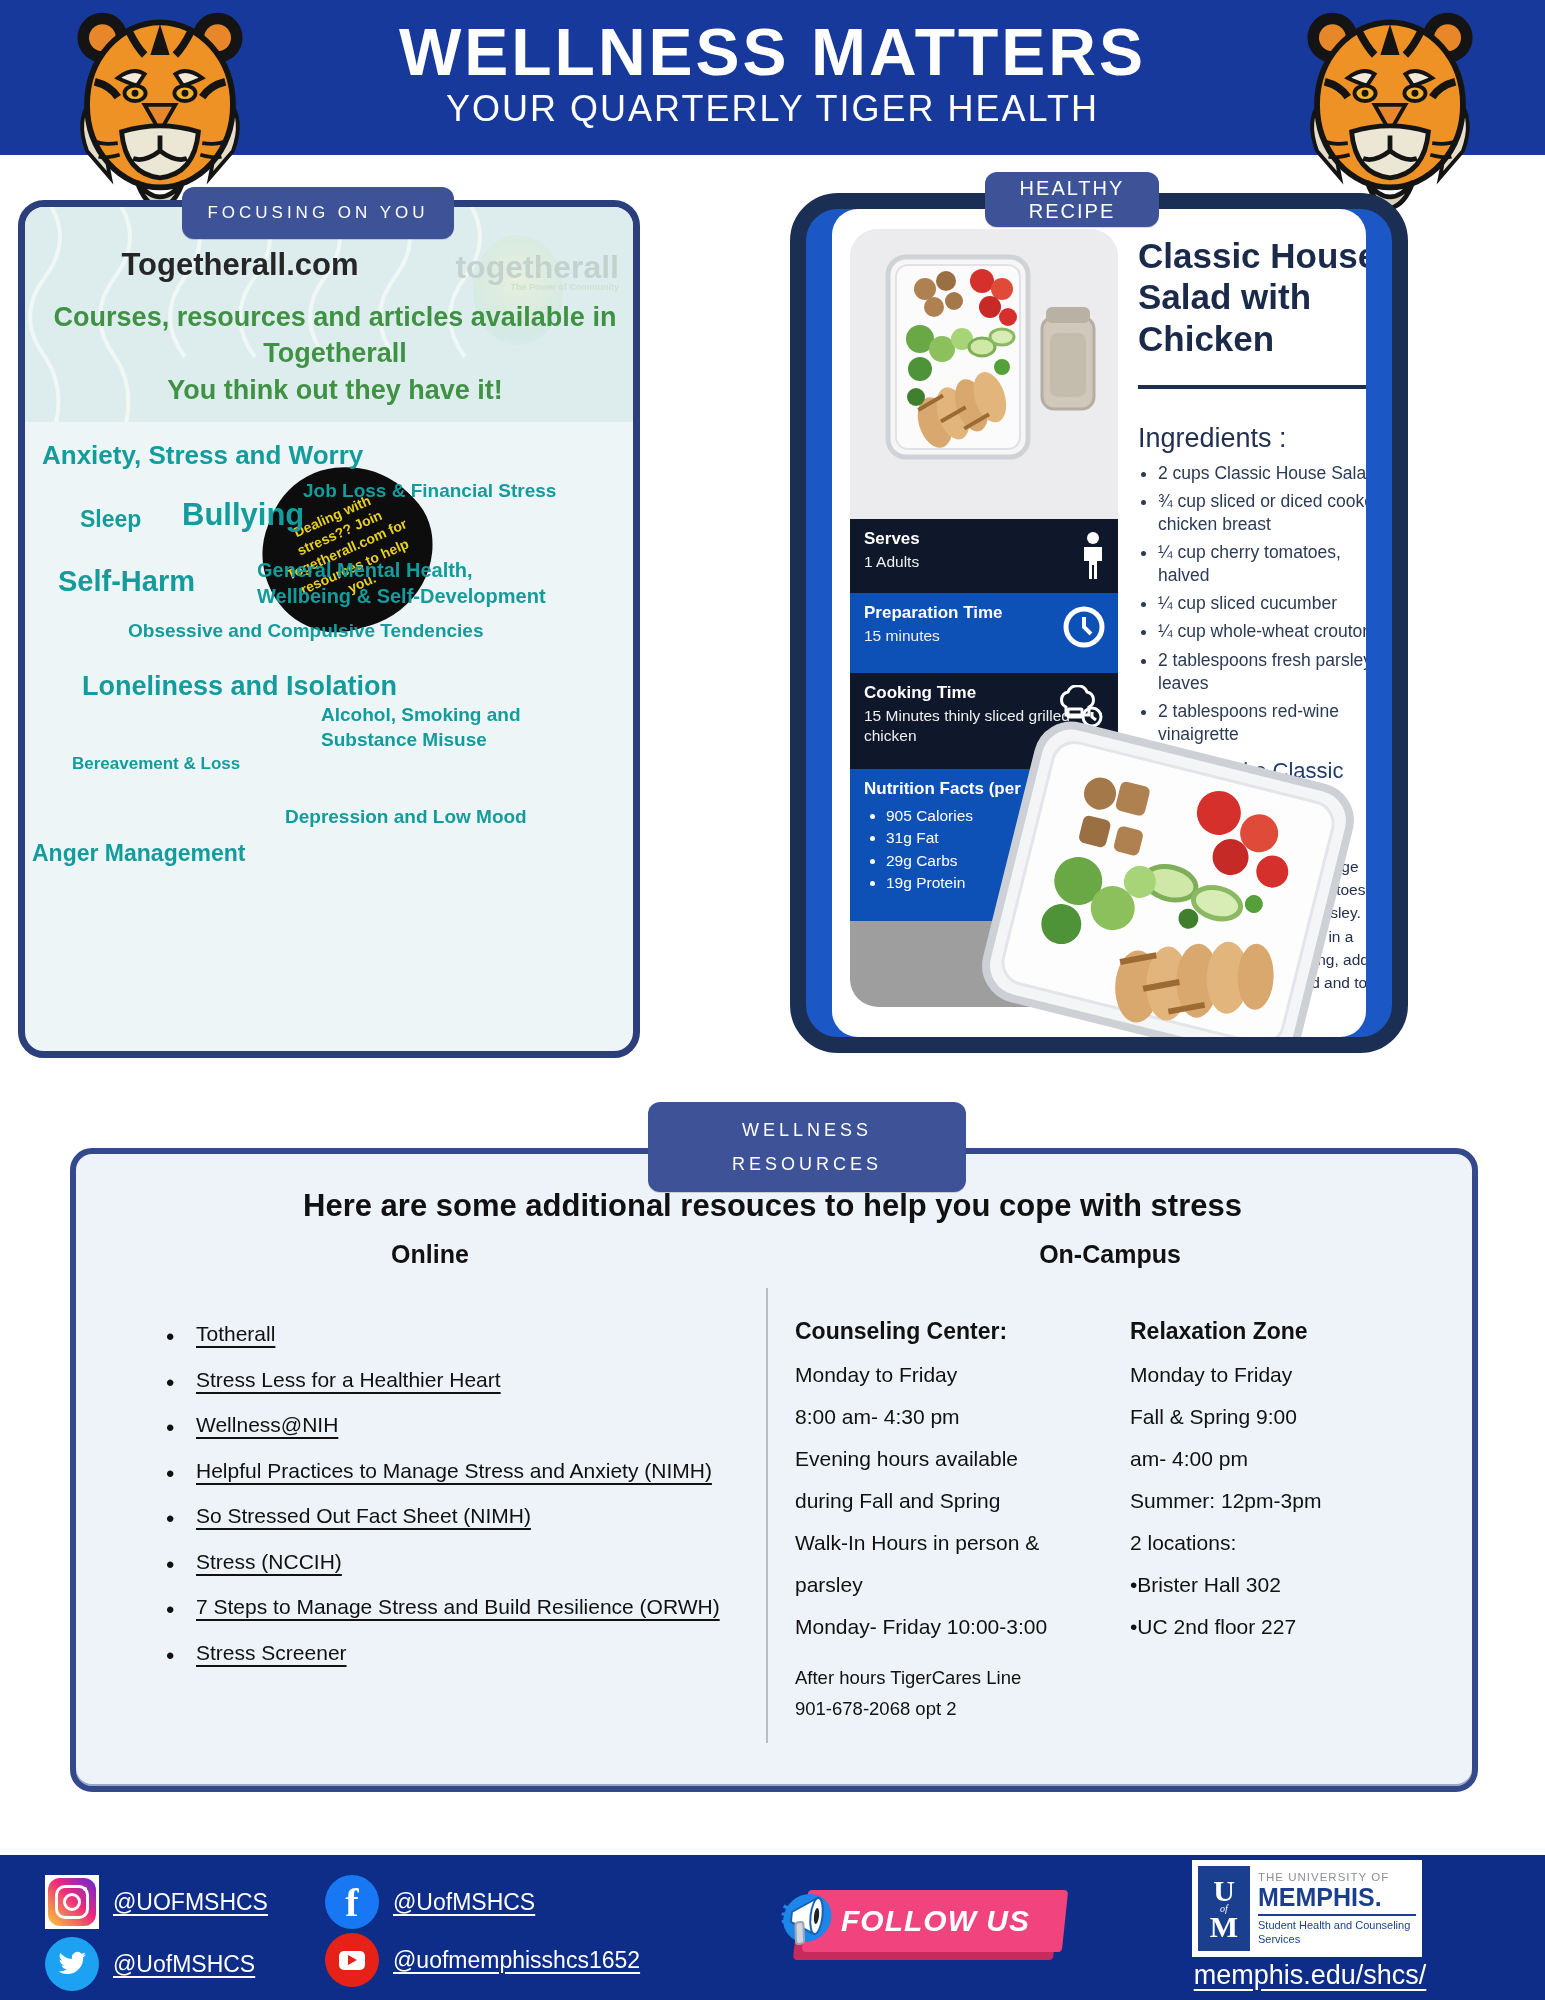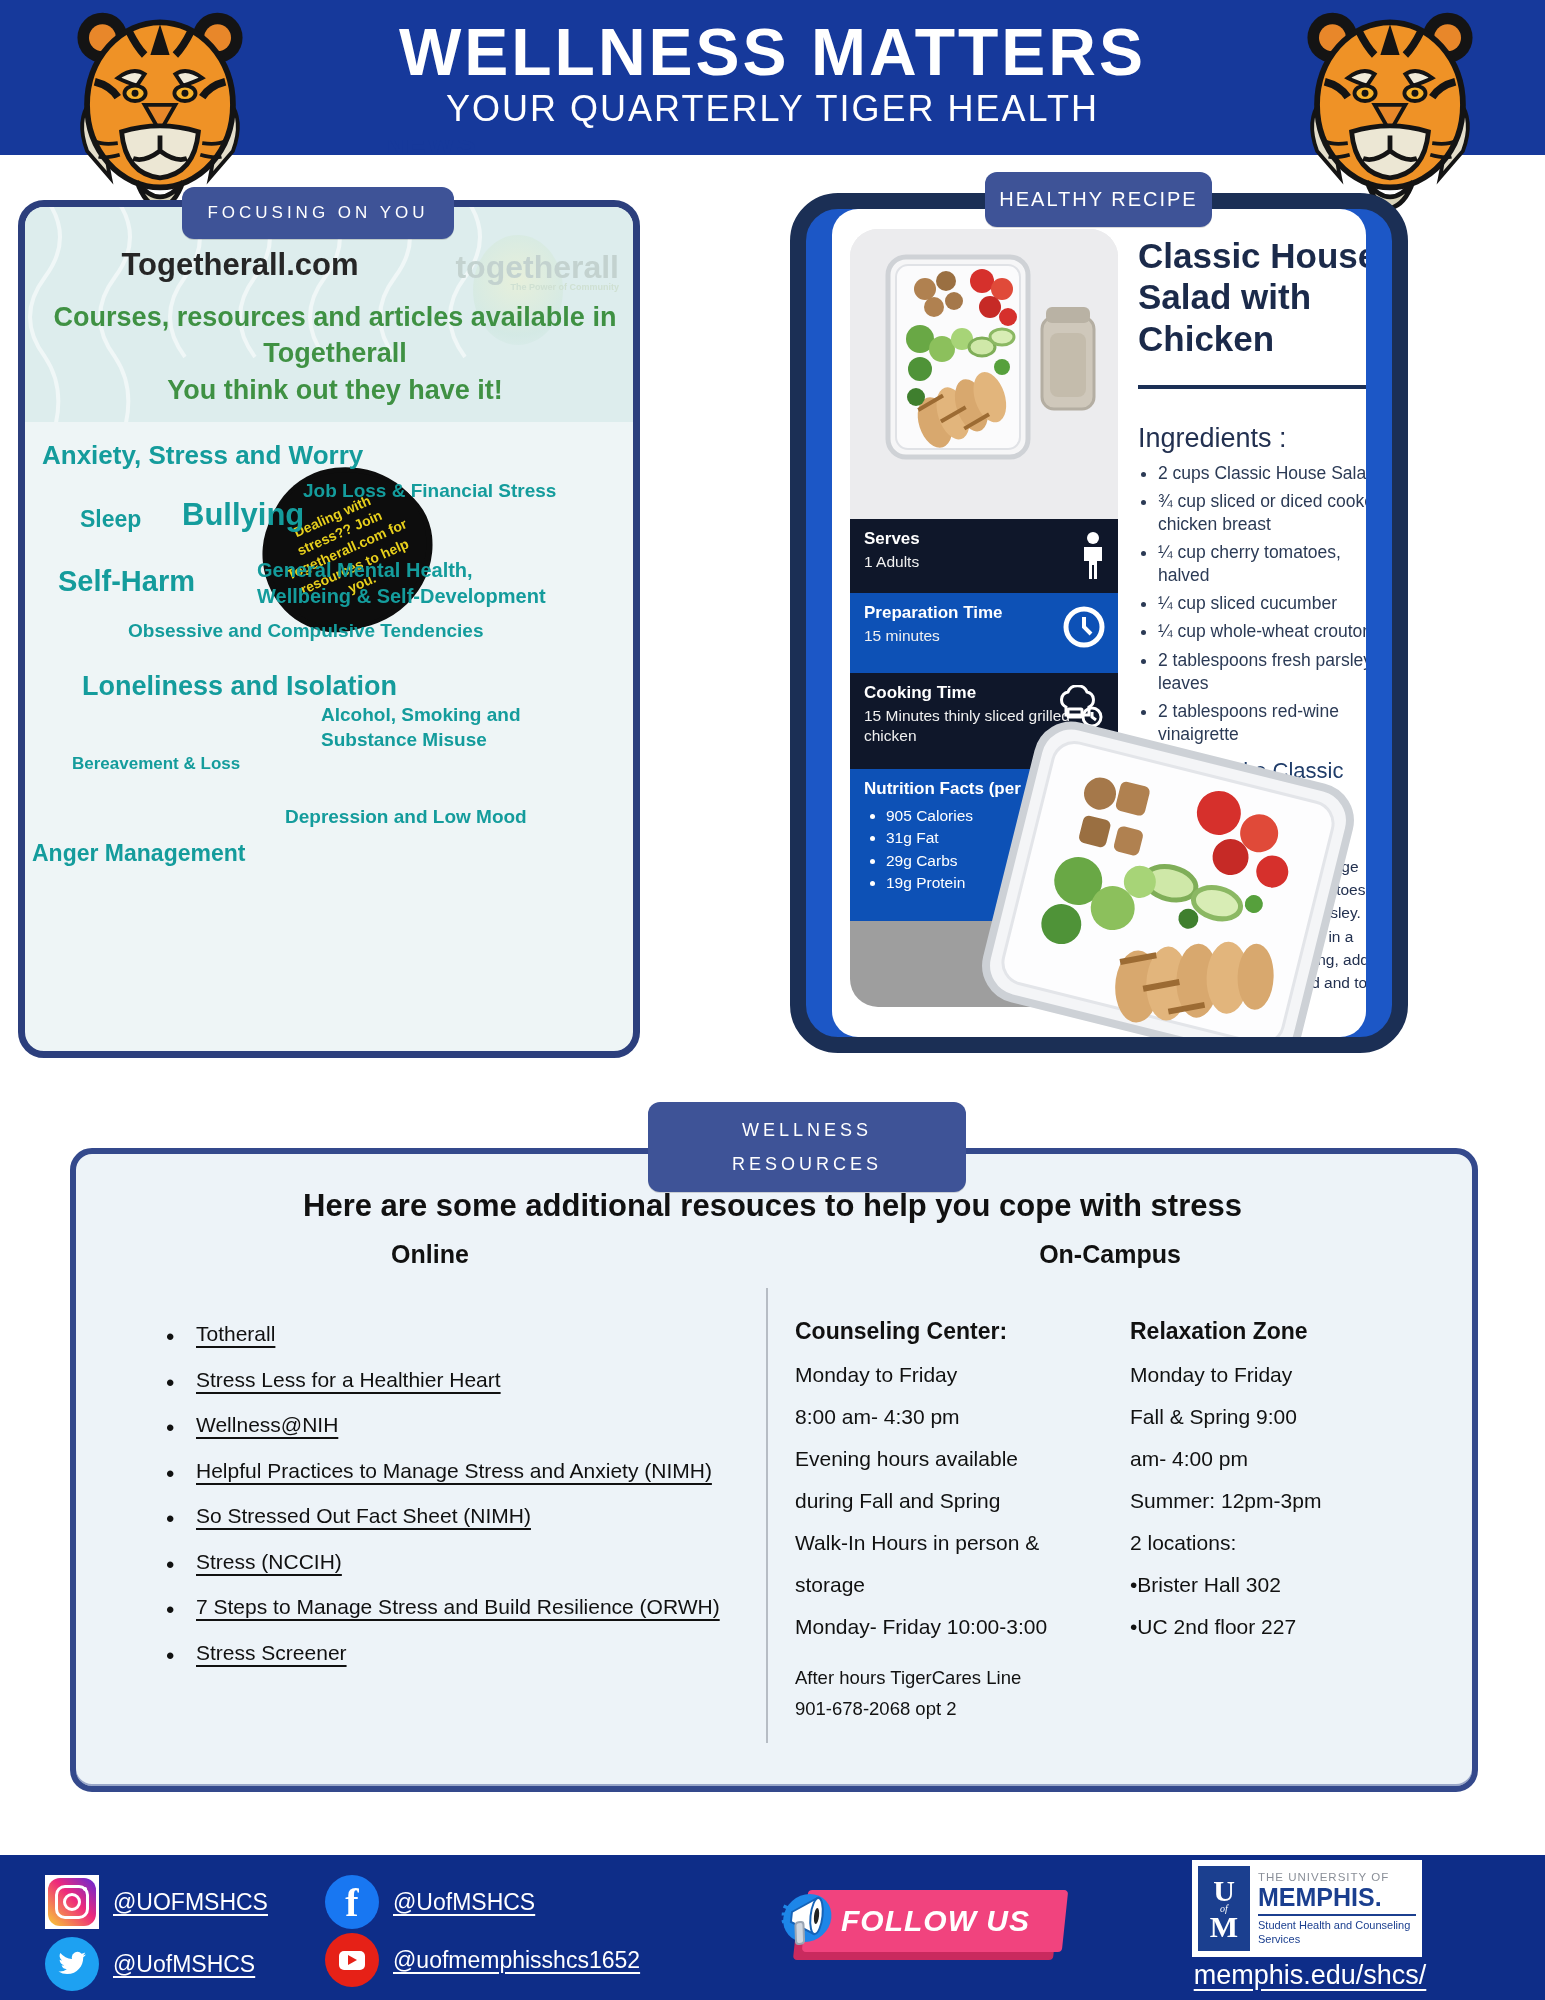--- a/index.html
+++ b/index.html
@@ -212,21 +212,21 @@
 Wellbeing &amp; Self-Development</span>
     <span class="topic" style="left:103px; top:412px; font-size:19px;">Obsessive and Compulsive Tendencies</span>
     <span class="topic" style="left:57px;  top:462px; font-size:27px;">Loneliness and Isolation</span>
     <span class="topic" style="left:296px; top:496px; font-size:19px;">Alcohol, Smoking and
 Substance Misuse</span>
     <span class="topic" style="left:47px;  top:546px; font-size:17px;">Bereavement &amp; Loss</span>
     <span class="topic" style="left:260px; top:598px; font-size:19px;">Depression and Low Mood</span>
     <span class="topic" style="left:7px;   top:632px; font-size:23px;">Anger Management</span>
   </div>
 
-  <div class="tab" style="left:985px; top:172px; width:227px; height:55px; letter-spacing:2px; font-size:20px;">HEALTHY RECIPE</div>
+  <div class="tab" style="left:985px; top:172px; width:174px; height:55px; letter-spacing:2px; font-size:20px;">HEALTHY RECIPE</div>
 
   <div class="recipe-card">
     <div class="recipe-inner">
 
       <div class="recipe-photo">
         <svg width="268" height="290" viewBox="0 0 268 290">
           <rect width="268" height="290" fill="#ececee"></rect>
           <rect x="38" y="28" width="140" height="200" rx="18" fill="#f6f6f7" stroke="#cfd2d6" stroke-width="5"></rect>
           <rect x="46" y="36" width="124" height="184" rx="12" fill="#fbfbfc" stroke="#e0e2e6" stroke-width="2"></rect>
           <circle cx="75" cy="60" r="11" fill="#b08150"></circle>
@@ -378,21 +378,21 @@
 
   <div class="res-divider"></div>
 
   <div class="campus-col" style="left:795px; top:1310px; width:310px;">
     <div class="campus-title">Counseling Center:</div>
     <div class="campus-line">Monday to Friday</div>
     <div class="campus-line">8:00 am- 4:30 pm</div>
     <div class="campus-line">Evening hours available</div>
     <div class="campus-line">during Fall and Spring</div>
     <div class="campus-line">Walk-In Hours in person &amp;</div>
-    <div class="campus-line">storage</div>
+    <div class="campus-line">parsley</div>
     <div class="campus-line">Monday- Friday 10:00-3:00</div>
     <div class="campus-small">After hours TigerCares Line</div>
     <div class="campus-small" style="margin-top:0;">901-678-2068 opt 2</div>
   </div>
 
   <div class="campus-col" style="left:1130px; top:1310px; width:290px;">
     <div class="campus-title">Relaxation Zone</div>
     <div class="campus-line">Monday to Friday</div>
     <div class="campus-line">Fall &amp; Spring 9:00</div>
     <div class="campus-line">am- 4:00 pm</div>

